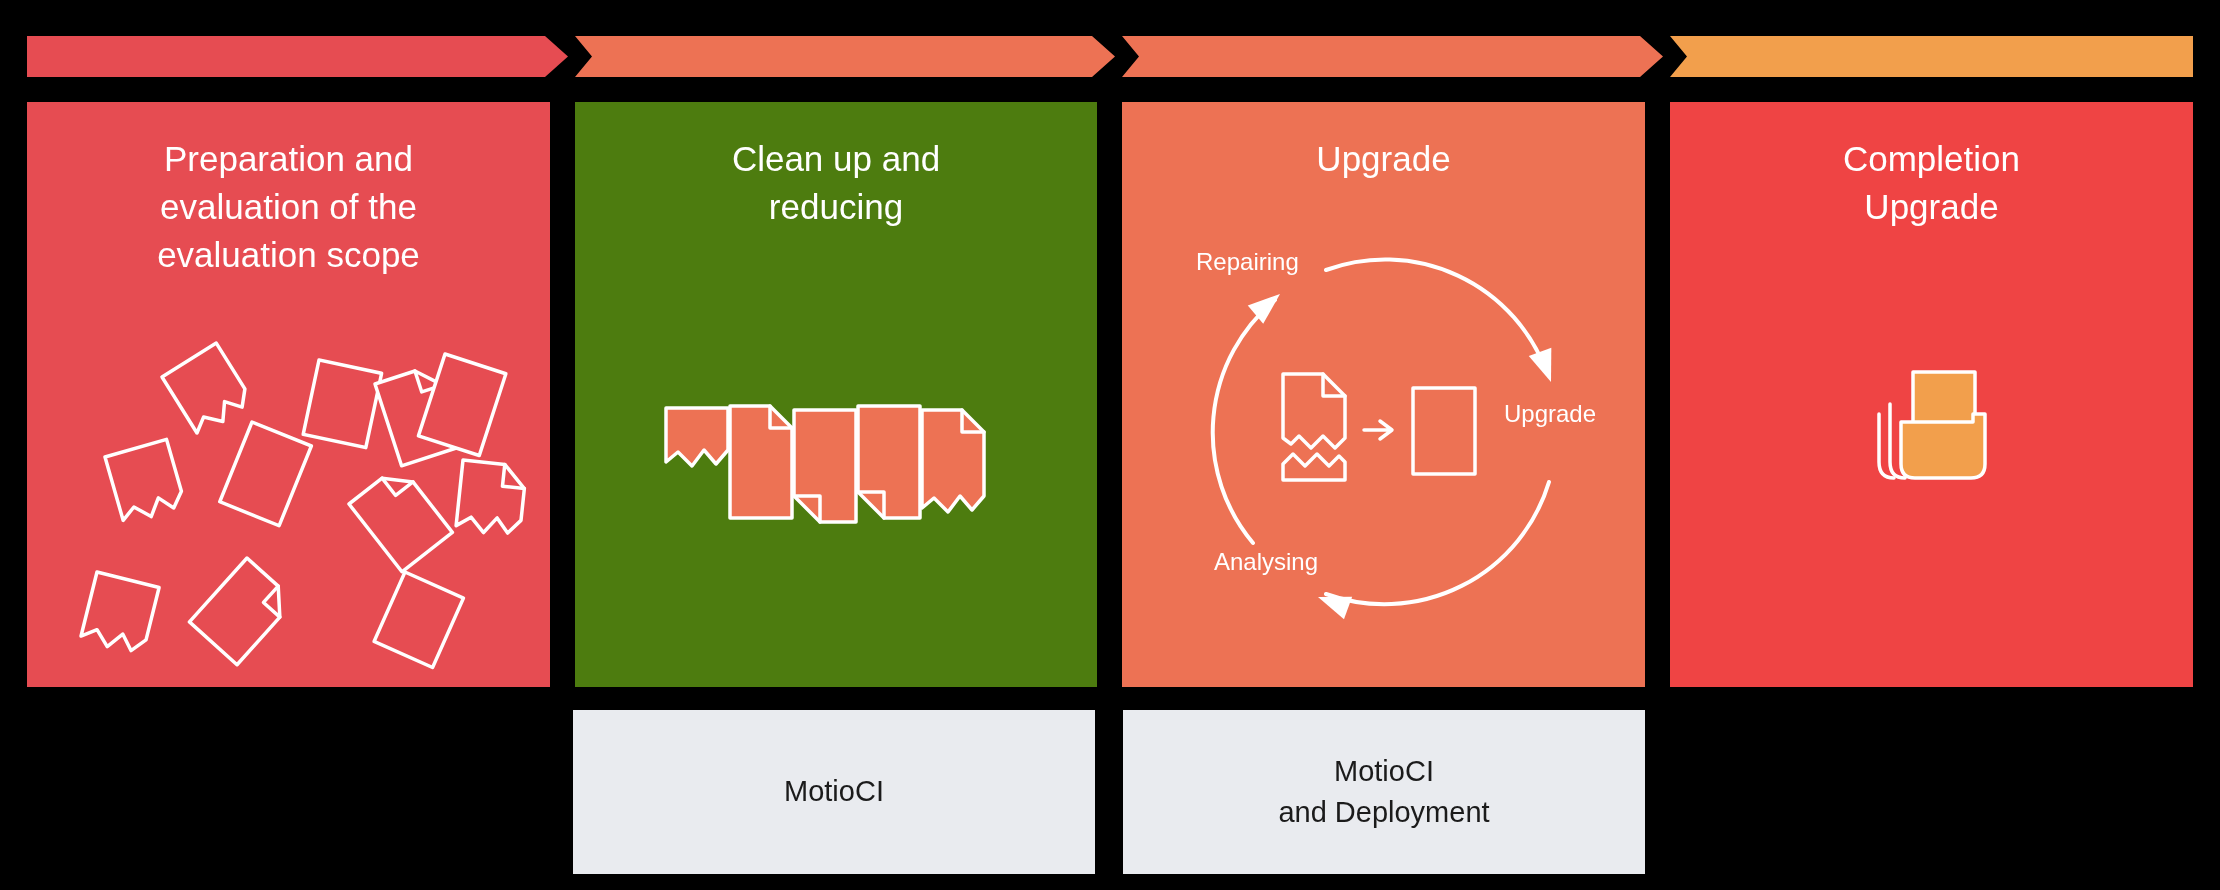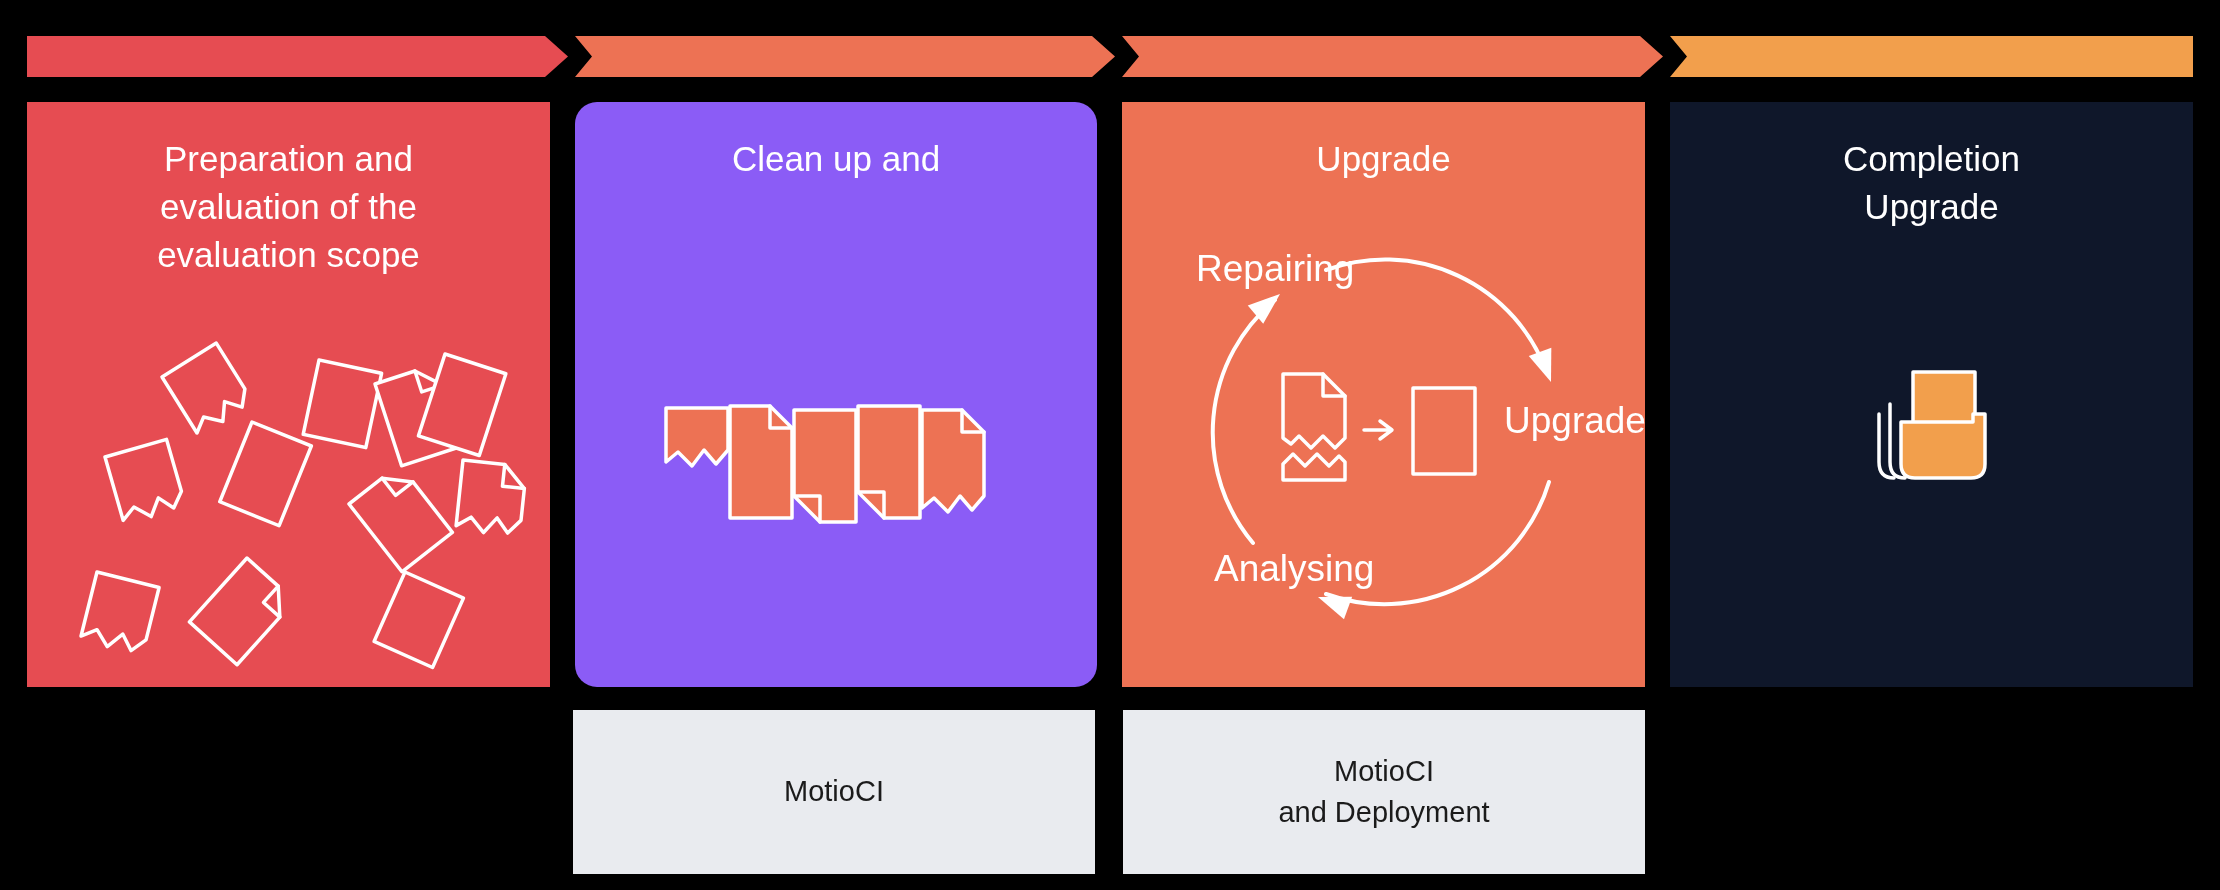--- a/index.html
+++ b/index.html
@@ -24,21 +24,21 @@
   #panel3{left:1122px;width:523px;}
   #panel4{left:1670px;width:523px;}
   .panel-title{margin-top:33px;font-size:35px;line-height:1.37;font-weight:400;}
   .panel-title span{display:block;}
   
   .icon-svg{position:absolute;overflow:visible;}
   .df{fill:var(--bg);stroke:#ffffff;stroke-width:3.5;stroke-linejoin:round;}
   .dl{fill:none;stroke:#ffffff;stroke-width:3.5;stroke-linejoin:round;stroke-linecap:round;}
   .arc{fill:none;stroke:#ffffff;stroke-width:4;stroke-linecap:round;}
   .ah{fill:#ffffff;stroke:none;}
-  .cycle-label{position:absolute;font-size:37px;color:#ffffff;}
+  .cycle-label{position:absolute;font-size:24px;color:#ffffff;}
   
   .callout{position:absolute;top:710px;height:164px;display:flex;flex-direction:column;
            justify-content:center;text-align:center;font-size:29px;line-height:1.42;}
   #callout1{left:573px;width:522px;}
   #callout2{left:1123px;width:522px;}
   .callout span{display:block;}
 </style>
 </head>
 <body>
 
@@ -87,23 +87,24 @@
     <g transform="translate(338,240) rotate(24)">
         <path class="df" d="M0 0 H64 V76 H0 Z"></path>
       </g>
     <g transform="translate(180,226) rotate(42)">
         <path class="df" d="M0 0 H42 L64 22 V86 H0 Z"></path>
         <path class="dl" d="M42 0 V22 H64"></path>
       </g>
   </svg>
 </div>
 
-<div id="panel2" class="panel" style="--bg: #ed7254; background: #8b5cf6; border-radius: 22px;">
+<div id="panel2" class="panel" style="--bg: #ed7254; background: #4d7c0f;">
   <div class="panel-title">
     <span>Clean up and</span>
+    <span>reducing</span>
   </div>
   <svg class="icon-svg" style="left:91px;top:304px;width:340px;height:120px;" viewBox="0 0 340 120">
     <g transform="translate(0,2)">
         <path class="df" d="M0 0 H62 V42 L50 56 L38 42 L26 58 L12 44 L0 54 Z"></path>
       </g>
     <g transform="translate(64,0)">
         <path class="df" d="M0 0 H40 L62 22 V112 H0 Z"></path>
         <path class="dl" d="M40 0 V22 H62"></path>
       </g>
     <g transform="translate(128,4)">
@@ -138,21 +139,21 @@
       <path class="df" d="M0 106 V90 L10 80 L22 92 L34 80 L46 92 L56 82 L62 88 V106 Z"></path>
     </g>
     <path class="dl" d="M242 328 H268 M258 319 L270 328 L258 337"></path>
     <rect class="df" x="291" y="286" width="62" height="86"></rect>
   </svg>
   <div class="cycle-label" style="left:74px;top:146px;">Repairing</div>
   <div class="cycle-label" style="left:382px;top:298px;">Upgrade</div>
   <div class="cycle-label" style="left:92px;top:446px;">Analysing</div>
 </div>
 
-<div id="panel4" class="panel" style="--bg: #f29f4c; background: #0f172a;">
+<div id="panel4" class="panel" style="--bg: #f29f4c; background: #ef4444;">
   <div class="panel-title">
     <span>Completion</span>
     <span>Upgrade</span>
   </div>
   <svg class="icon-svg" style="left:207px;top:268px;width:110px;height:112px;" viewBox="0 0 110 112">
     <path class="dl" d="M2 44 V92 Q2 108 17 108"></path>
     <path class="dl" d="M13 34 V92 Q13 108 28 108"></path>
     <path class="df" d="M36 52 V2 H98 V52"></path>
     <path class="df" d="M24 52 H96 V44 H108 V94 Q108 108 94 108 H38 Q24 108 24 94 Z"></path>
   </svg>

